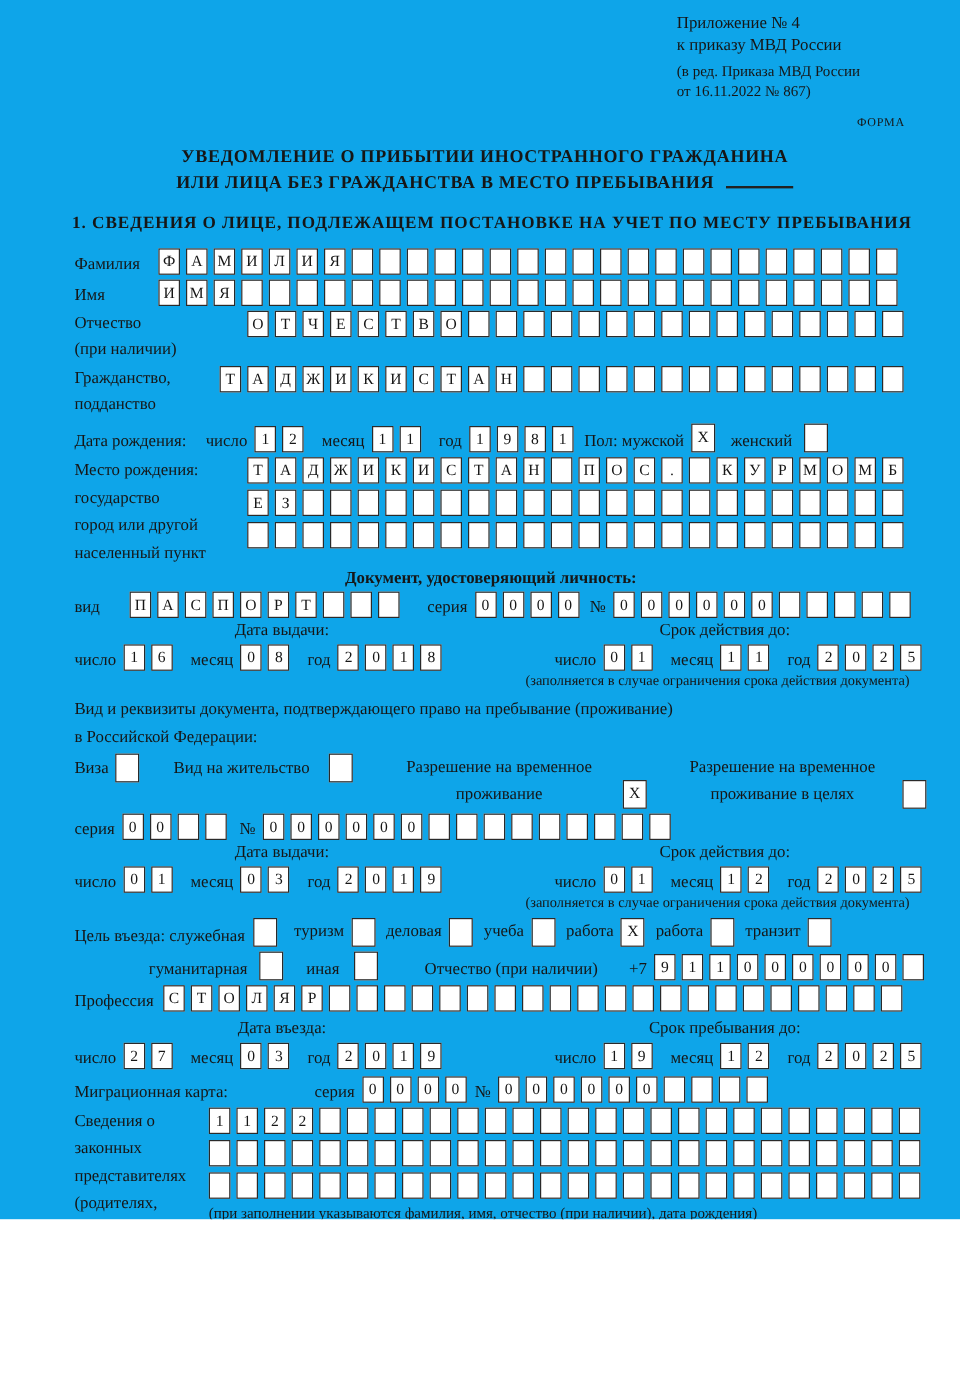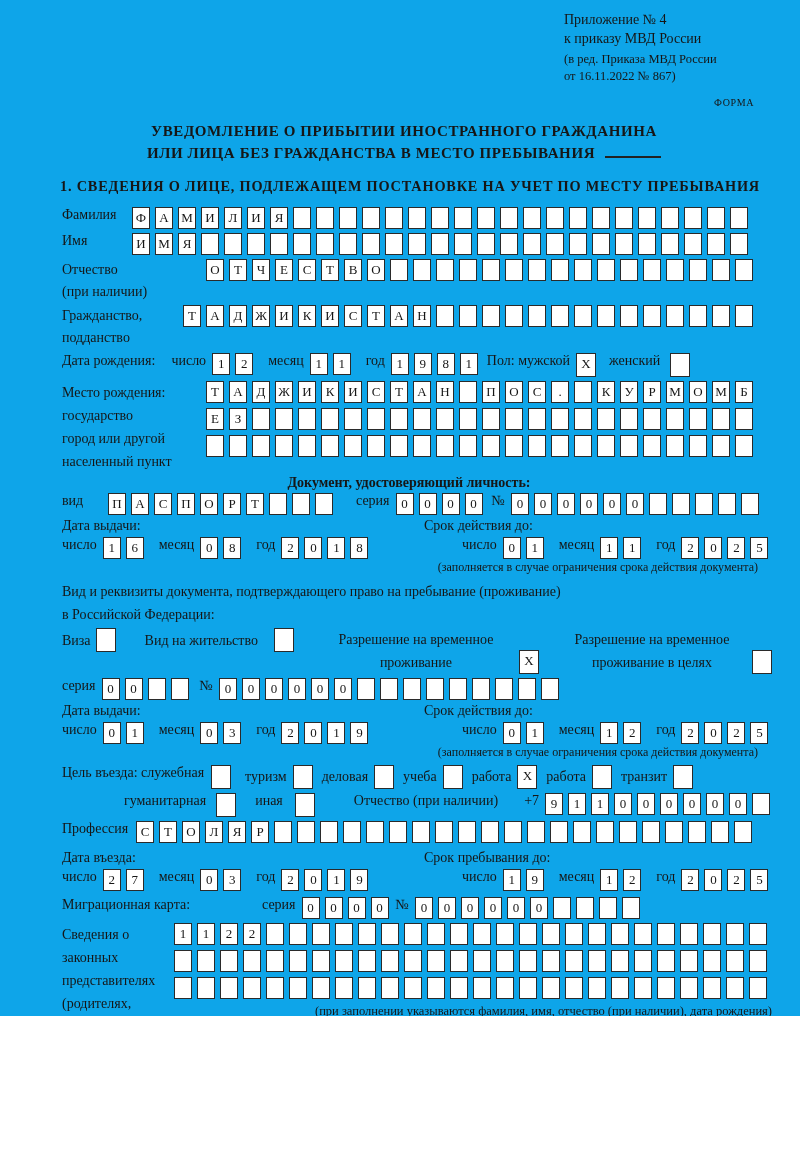--- a/index.html
+++ b/index.html
@@ -15,44 +15,44 @@
   .title{text-align:center;font-weight:bold;font-size:15px;margin-top:12px;
          line-height:22px;letter-spacing:.6px;margin-left:-40px}
   .blank-line{display:inline-block;width:56px;border-bottom:2px solid #222;margin-left:10px}
   .sect{font-weight:bold;font-size:14.3px;letter-spacing:.8px;margin-top:14px;margin-left:-2px}
   .cell{display:inline-block;width:18px;height:22px;border:1.8px solid #2a2a2a;
         margin-right:5px;text-align:center;font-size:13px;line-height:19px;
         box-sizing:border-box;background:#fff;flex:none}
   .cells{display:inline-flex;flex:none}
   .cbx .cell{width:20px;height:24px}
   .frow{display:flex;align-items:flex-start}
-  .crow{display:flex;align-items:flex-start}
+  .crow{display:flex;align-items:flex-end}
   .mt2{margin-top:2px}.mt4{margin-top:4px}.mt6{margin-top:6px}.mt12{margin-top:12px}
   .w70{width:70px;flex:none}
   .w144{width:144px;flex:none}
   .w121{width:121px;flex:none}
   .w112{width:112px;flex:none}
   .lbl2{line-height:22px}
   .lh23{line-height:23px}
   .boxrows .cells{margin-bottom:5px;display:flex}
   .center-b{text-align:center;font-weight:bold;margin-left:-30px}
   .dlabel{margin:0 6px 0 10px}
   .dlabel.first{margin-left:0}
   .dates{display:flex;align-items:flex-start}
   .dcol{width:346px;flex:none}
   .dcol.right{margin-left:16px;width:360px}
-  .dhead{line-height:17px;margin-bottom:3px}
+  .dhead{text-align:center;line-height:17px;margin-bottom:3px}
   .dnote{font-size:12px;text-align:right;padding-right:28px;line-height:14px;margin-top:1px}
   .resh{line-height:23px}
   .opt{display:flex;align-items:flex-end}
   .optlines{text-align:center;line-height:23px}
   .purp .it{display:flex;align-items:center;margin-left:9px}
   .purp .it .cell{margin-left:6px;margin-right:0}
   .bign{font-size:14px}
-  .repnote{font-size:12.5px;text-align:right;margin-top:4px;line-height:15px}
+  .repnote{font-size:12.5px;text-align:left;margin-top:4px;line-height:15px}
 </style>
 </head>
 <body>
 
 <div class="page">
 
   <div class="hdr">
     <div>Приложение № 4</div>
     <div>к приказу МВД России</div>
     <div class="small gap3">(в ред. Приказа МВД России</div>

